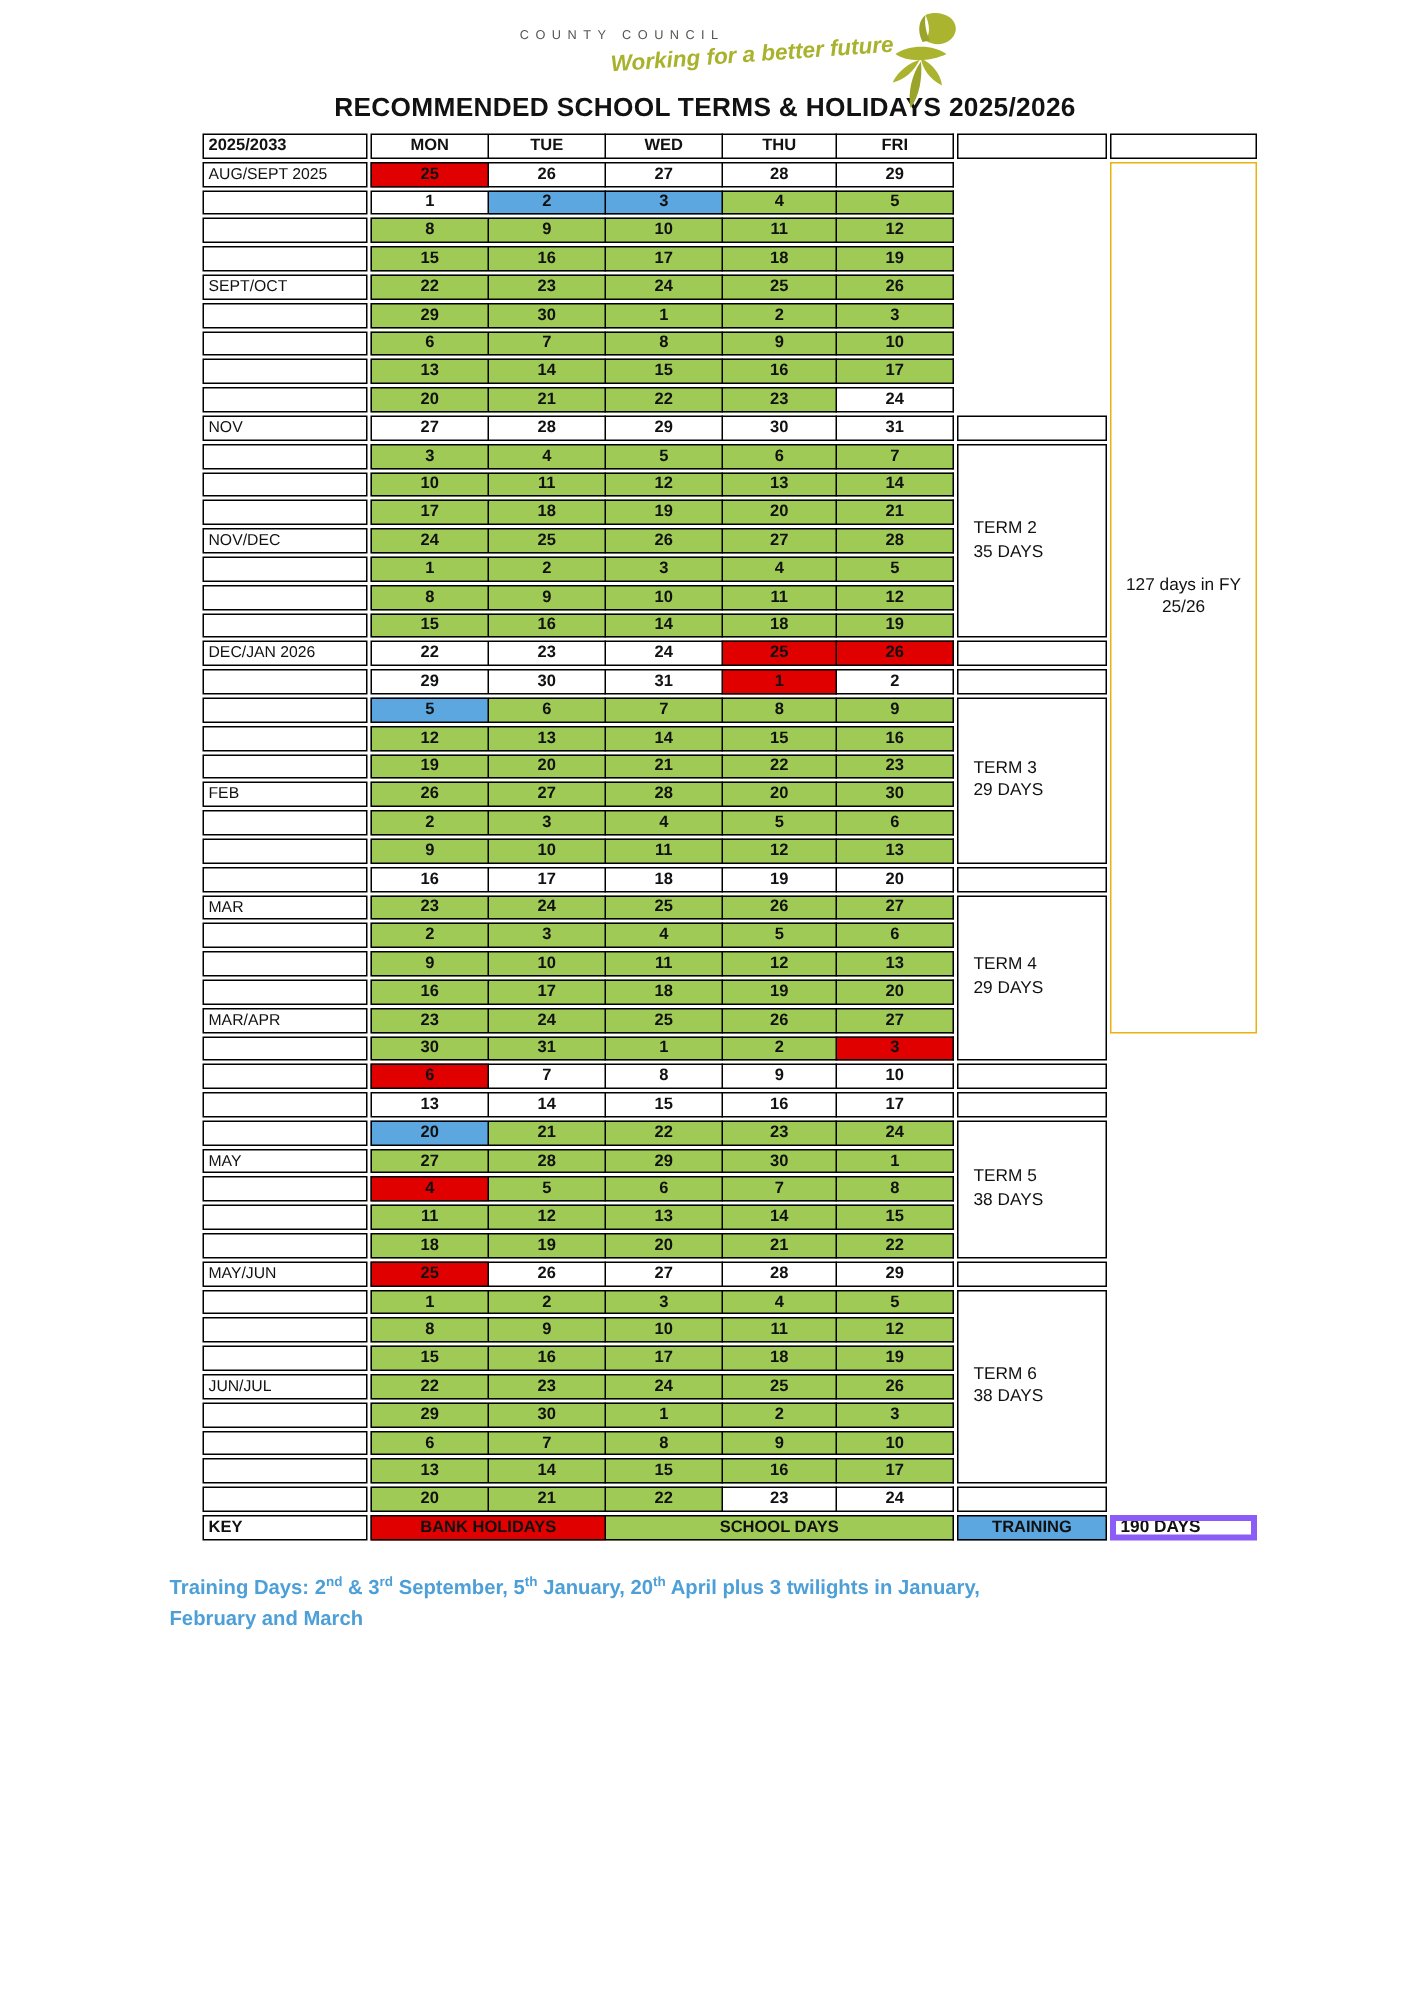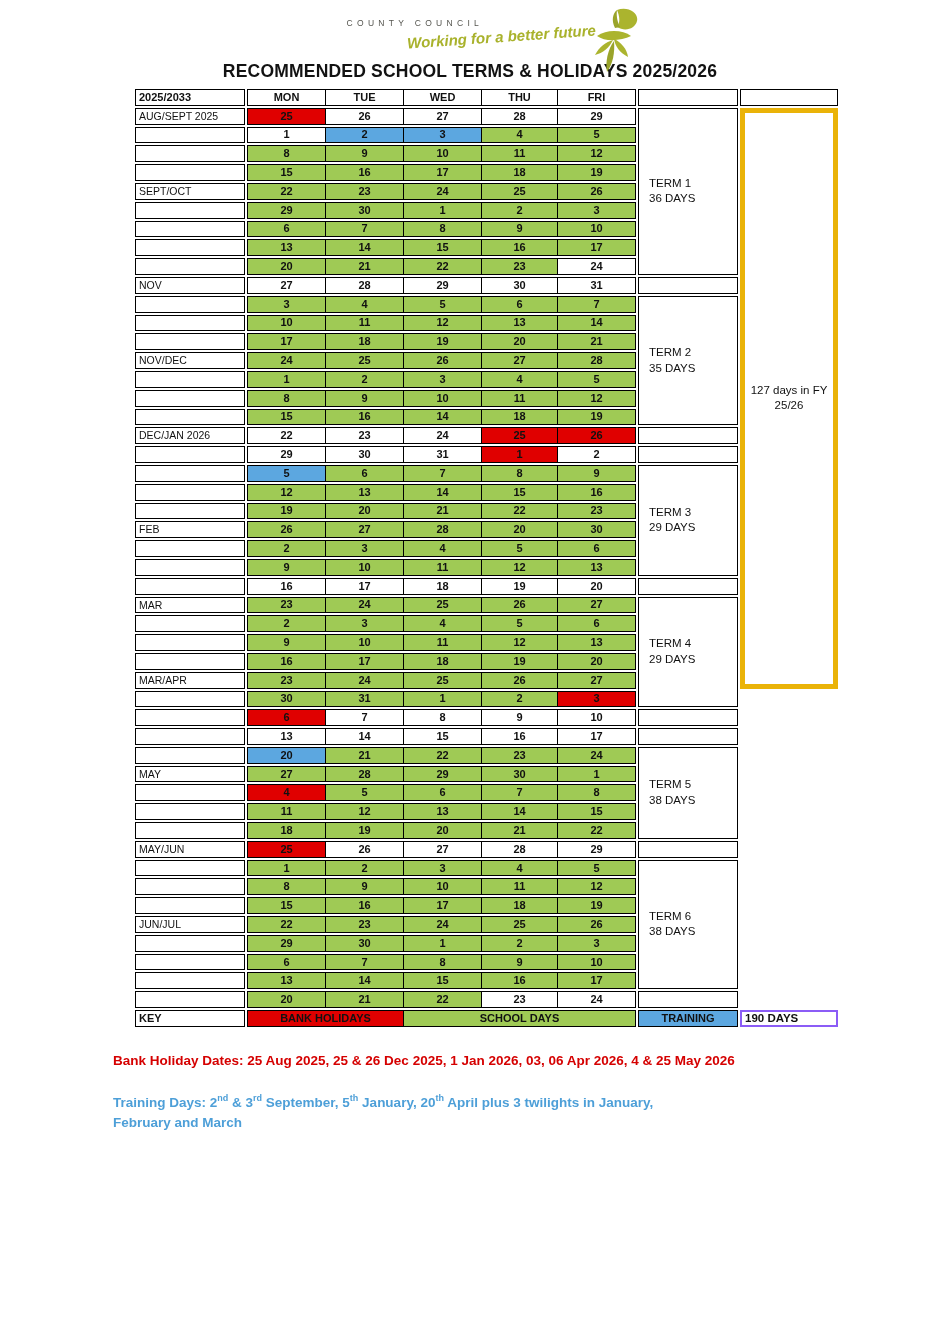--- a/index.html
+++ b/index.html
@@ -65,34 +65,34 @@
   .box-cell{border:1px solid #000;}
   .term-cell{
     grid-column:9;
     border:1px solid #000;
     flex-direction:column;justify-content:center;align-items:flex-start;
     padding-left:10px;
     font-size:11.5px;line-height:1.35;
   }
   .fy-cell{
     grid-column:11;
-    border:5px solid #eab308;
+    border:1px solid #eab308;
     flex-direction:column;justify-content:center;align-items:center;
     text-align:center;
     font-size:11.5px;line-height:1.35;
   }
   .key-label{font-weight:bold;font-size:11px;}
   .key-box{
     border:1px solid #000;
     justify-content:center;
     font-weight:bold;font-size:11px;
   }
   .key-box.green-box{border-left:none;}
   .total-cell{
-    grid-column:11;border:2px solid #8b5cf6;
+    grid-column:11;border:4px solid #8b5cf6;
     font-weight:bold;font-size:11.5px;padding-left:3px;
   }
   
   .note{font-weight:bold;font-size:13.5px;line-height:1.5;}
   .note-red{margin:24px 0 0 113px;color:var(--note-red);}
   .note-blue{margin:21px 0 0 113px;color:var(--note-blue);max-width:720px;}
   .note-blue sup{font-size:9px;}
 </style>
 </head>
 <body>
@@ -404,24 +404,20 @@
       <div class="cell day g" style="grid-area: 48 / 4;">14</div>
       <div class="cell day g" style="grid-area: 48 / 5;">15</div>
       <div class="cell day g" style="grid-area: 48 / 6;">16</div>
       <div class="cell day g" style="grid-area: 48 / 7;">17</div>
       <div class="cell month-cell" style="grid-area: 49 / 1;"></div>
       <div class="cell day g first" style="grid-area: 49 / 3;">20</div>
       <div class="cell day g" style="grid-area: 49 / 4;">21</div>
       <div class="cell day g" style="grid-area: 49 / 5;">22</div>
       <div class="cell day w" style="grid-area: 49 / 6;">23</div>
       <div class="cell day w" style="grid-area: 49 / 7;">24</div>
-      <div class="cell term-cell" style="grid-area: 2 / 9 / span 9;">
-        <div>TERM 1</div>
-        <div>36 DAYS</div>
-      </div>
       <div class="cell term-cell" style="grid-area: 11 / 9;"></div>
       <div class="cell term-cell" style="grid-area: 12 / 9 / span 7;">
         <div>TERM 2</div>
         <div>35 DAYS</div>
       </div>
       <div class="cell term-cell" style="grid-area: 19 / 9;"></div>
       <div class="cell term-cell" style="grid-area: 20 / 9;"></div>
       <div class="cell term-cell" style="grid-area: 21 / 9 / span 6;">
         <div>TERM 3</div>
         <div>29 DAYS</div>
@@ -447,16 +443,15 @@
         <div>127 days in FY</div>
         <div>25/26</div>
       </div>
       <div class="cell month-cell key-label" style="grid-area: 50 / 1;">KEY</div>
       <div class="cell key-box r" style="grid-area: 50 / 3 / auto / span 2;">BANK HOLIDAYS</div>
       <div class="cell key-box g green-box" style="grid-area: 50 / 5 / auto / span 3;">SCHOOL DAYS</div>
       <div class="cell key-box b" style="grid-area: 50 / 9;">TRAINING</div>
       <div class="cell total-cell" style="grid-area: 50 / 11;">190 DAYS</div>
     </div>
 
-  <p class="note note-red">Bank Holiday Dates: 25 Aug 2025, 25 &amp; 26 Dec 2025, 1 Jan 2026, 03, 06 Apr 2026, 4 &amp; 25 May 2026</p>
   <p class="note note-blue" id="training-note">Training Days: 2<sup>nd</sup> &amp; 3<sup>rd</sup> September, 5<sup>th</sup> January, 20<sup>th</sup> April plus 3 twilights in January,<br>February and March</p>
 
 </div>
 
 </body></html>

